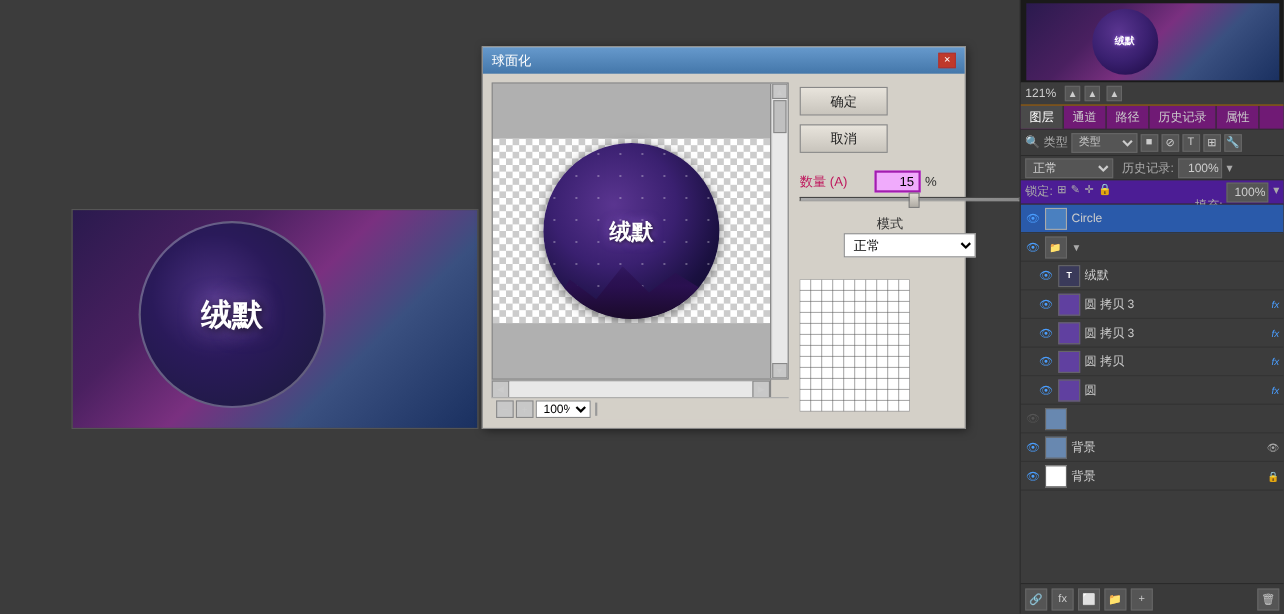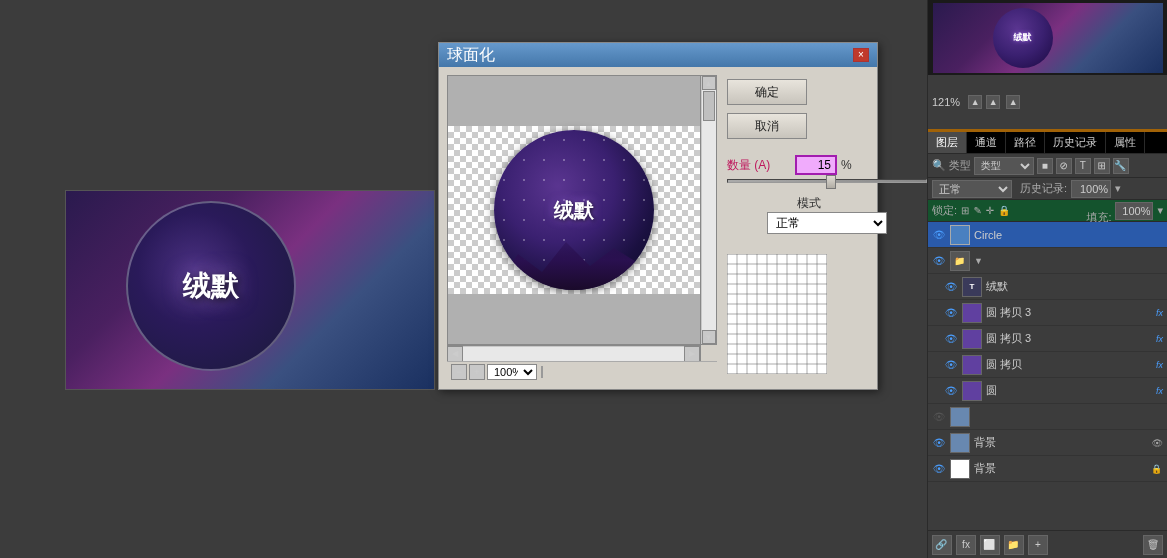--- a/index.html
+++ b/index.html
@@ -70,21 +70,21 @@
       background: linear-gradient(to bottom, #6699cc, #4477aa);
       color: white;
       padding: 4px 8px;
       display: flex;
       align-items: center;
       justify-content: space-between;
       height: 24px;
     }
 
     .dialog-title {
-      font-size: 16px;
+      font-size: 12px;
       color: white;
     }
 
     .dialog-close {
       width: 16px;
       height: 14px;
       background: #c0392b;
       border: 1px solid #a33;
       color: white;
       font-size: 10px;
@@ -423,21 +423,21 @@
     .thumb-text {
       color: white;
       font-size: 9px;
       font-weight: bold;
       text-shadow: 0 0 4px rgba(180,120,255,0.8);
     }
 
     
     .panel-tabs {
       display: flex;
-      background: #000000;
+      background: #701a75;
       border-bottom: 1px solid #2a2a2a;
       height: 22px;
     }
 
     .panel-tab {
       padding: 3px 8px;
       font-size: 11px;
       cursor: pointer;
       color: #ccc;
       border-right: 1px solid #2a2a2a;
@@ -523,23 +523,23 @@
       font-size: 11px;
       height: 18px;
       width: 40px;
       text-align: right;
       padding: 0 2px;
     }
 
     
     .lock-row {
       display: flex;
-      align-items: center;
+      align-items: flex-start;
       padding: 2px 4px;
-      background: #14532d;
+      background: #4c1d95;
       border-bottom: 1px solid #2a2a2a;
       gap: 4px;
       height: 22px;
     }
 
     .lock-label {
       color: #aaa;
       font-size: 11px;
     }
 
@@ -816,21 +816,21 @@
 <div class="right-panel" style="display:flex; flex-direction:column;">
 
   <div class="thumb-area">
     <div class="thumb-image">
       <div class="thumb-circle">
         <span class="thumb-text">绒默</span>
       </div>
     </div>
   </div>
 
-  <div class="zoom-area" style="position:relative; left:auto; top:auto; display:flex; align-items:center; padding:20px 4px; border-bottom:3px solid #a16207; background:#3c3c3c;">
+  <div class="zoom-area" style="position:relative; left:auto; top:auto; display:flex; align-items:center; padding:3px 4px; border-bottom:1px solid #a16207; background:#3c3c3c;">
     <span class="zoom-value">121%</span>
     <div class="zoom-btn" style="margin-left:4px;">▲</div>
     <div class="zoom-btn">▲</div>
     <div class="zoom-btn" style="margin-left:2px;">▲</div>
   </div>
 
   <div class="panel-tabs">
     <div class="panel-tab active">图层</div>
     <div class="panel-tab">通道</div>
     <div class="panel-tab">路径</div>

